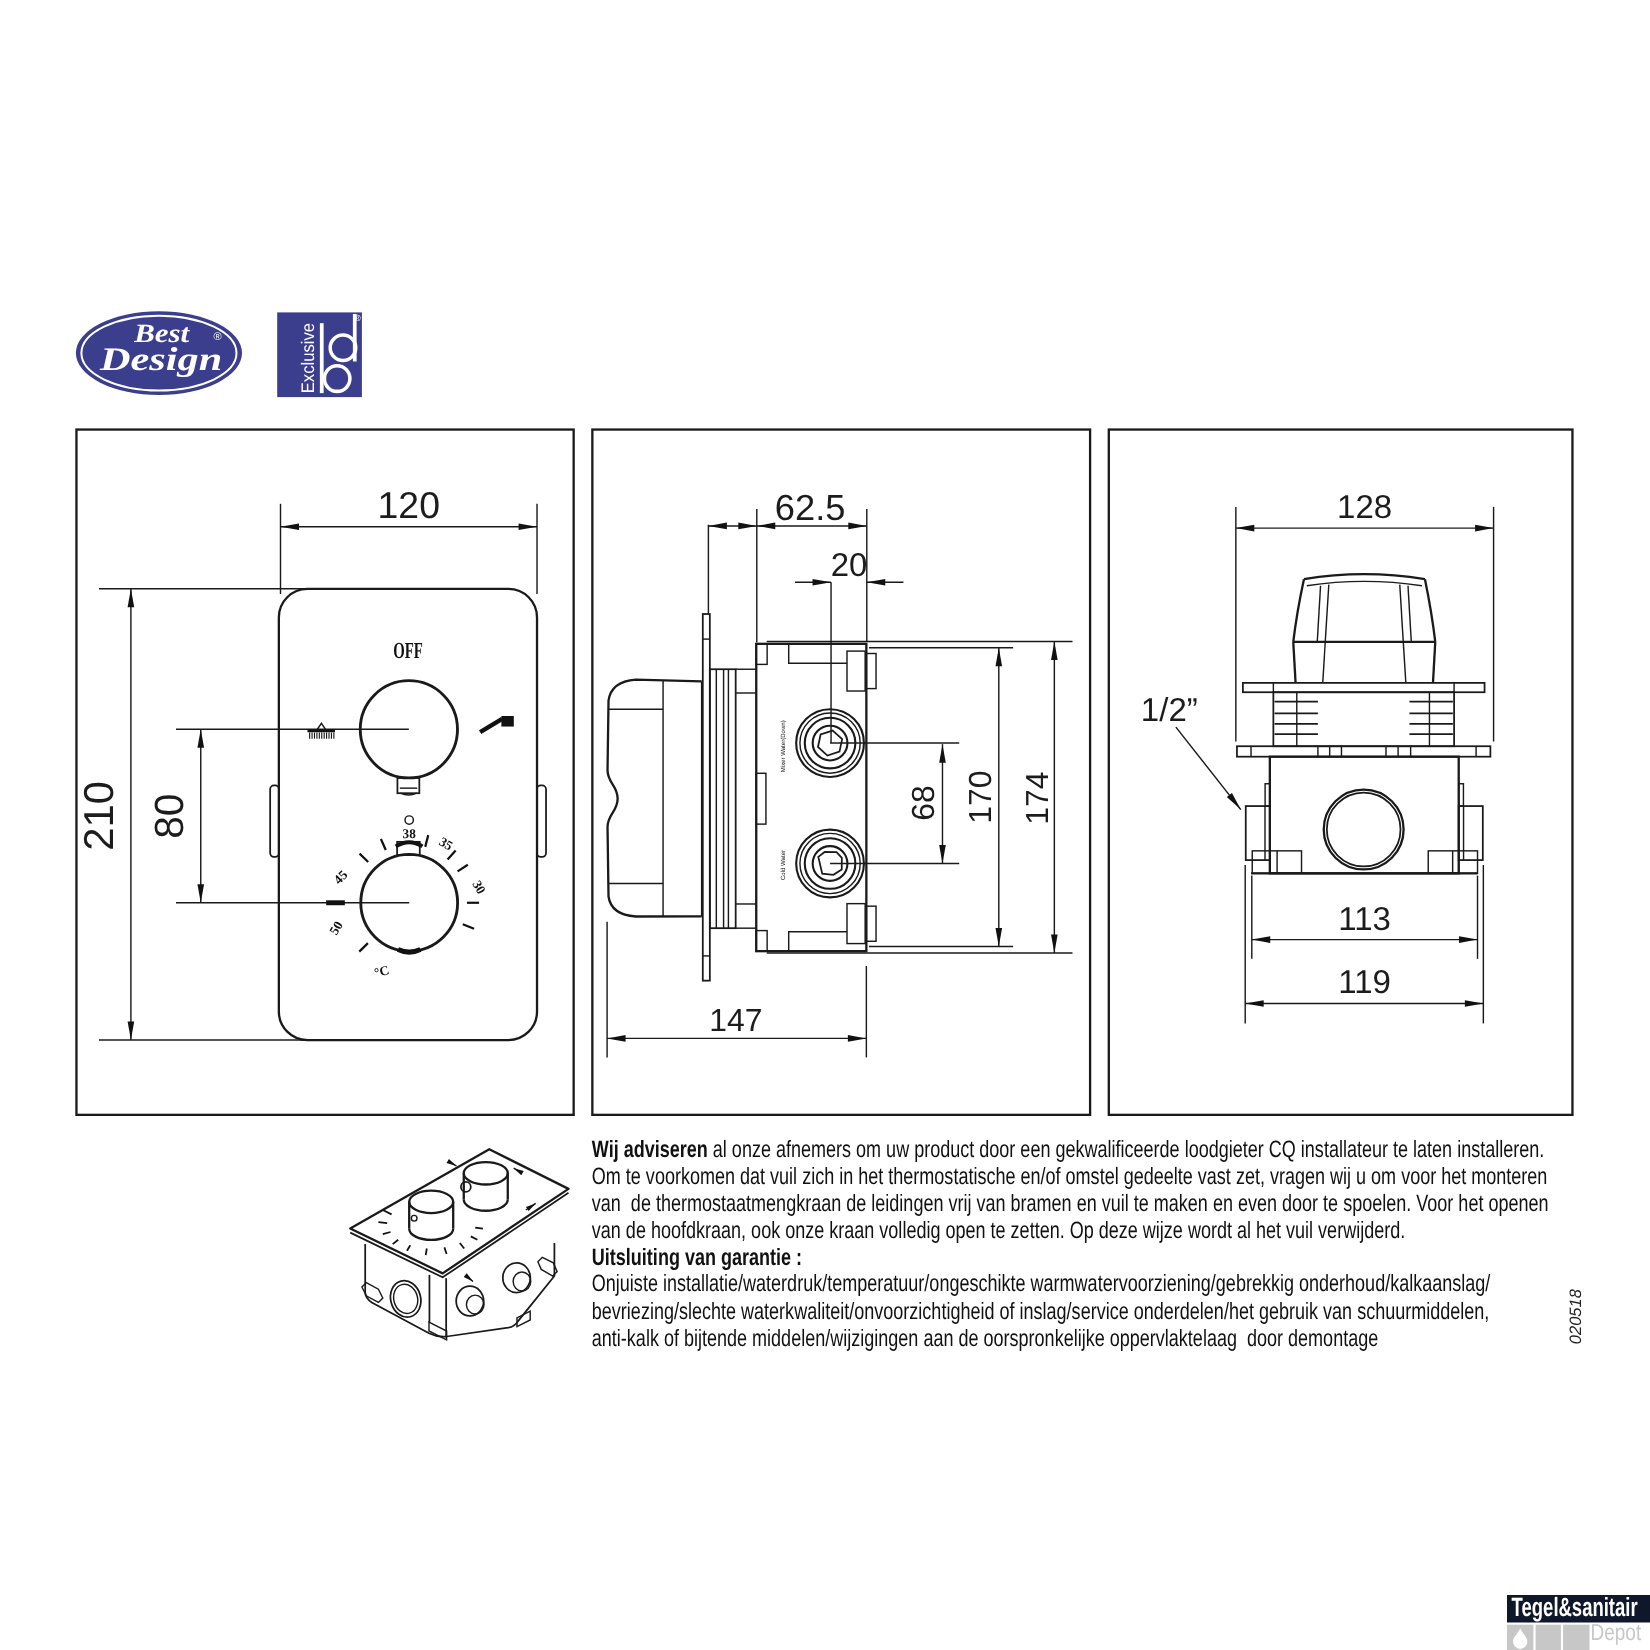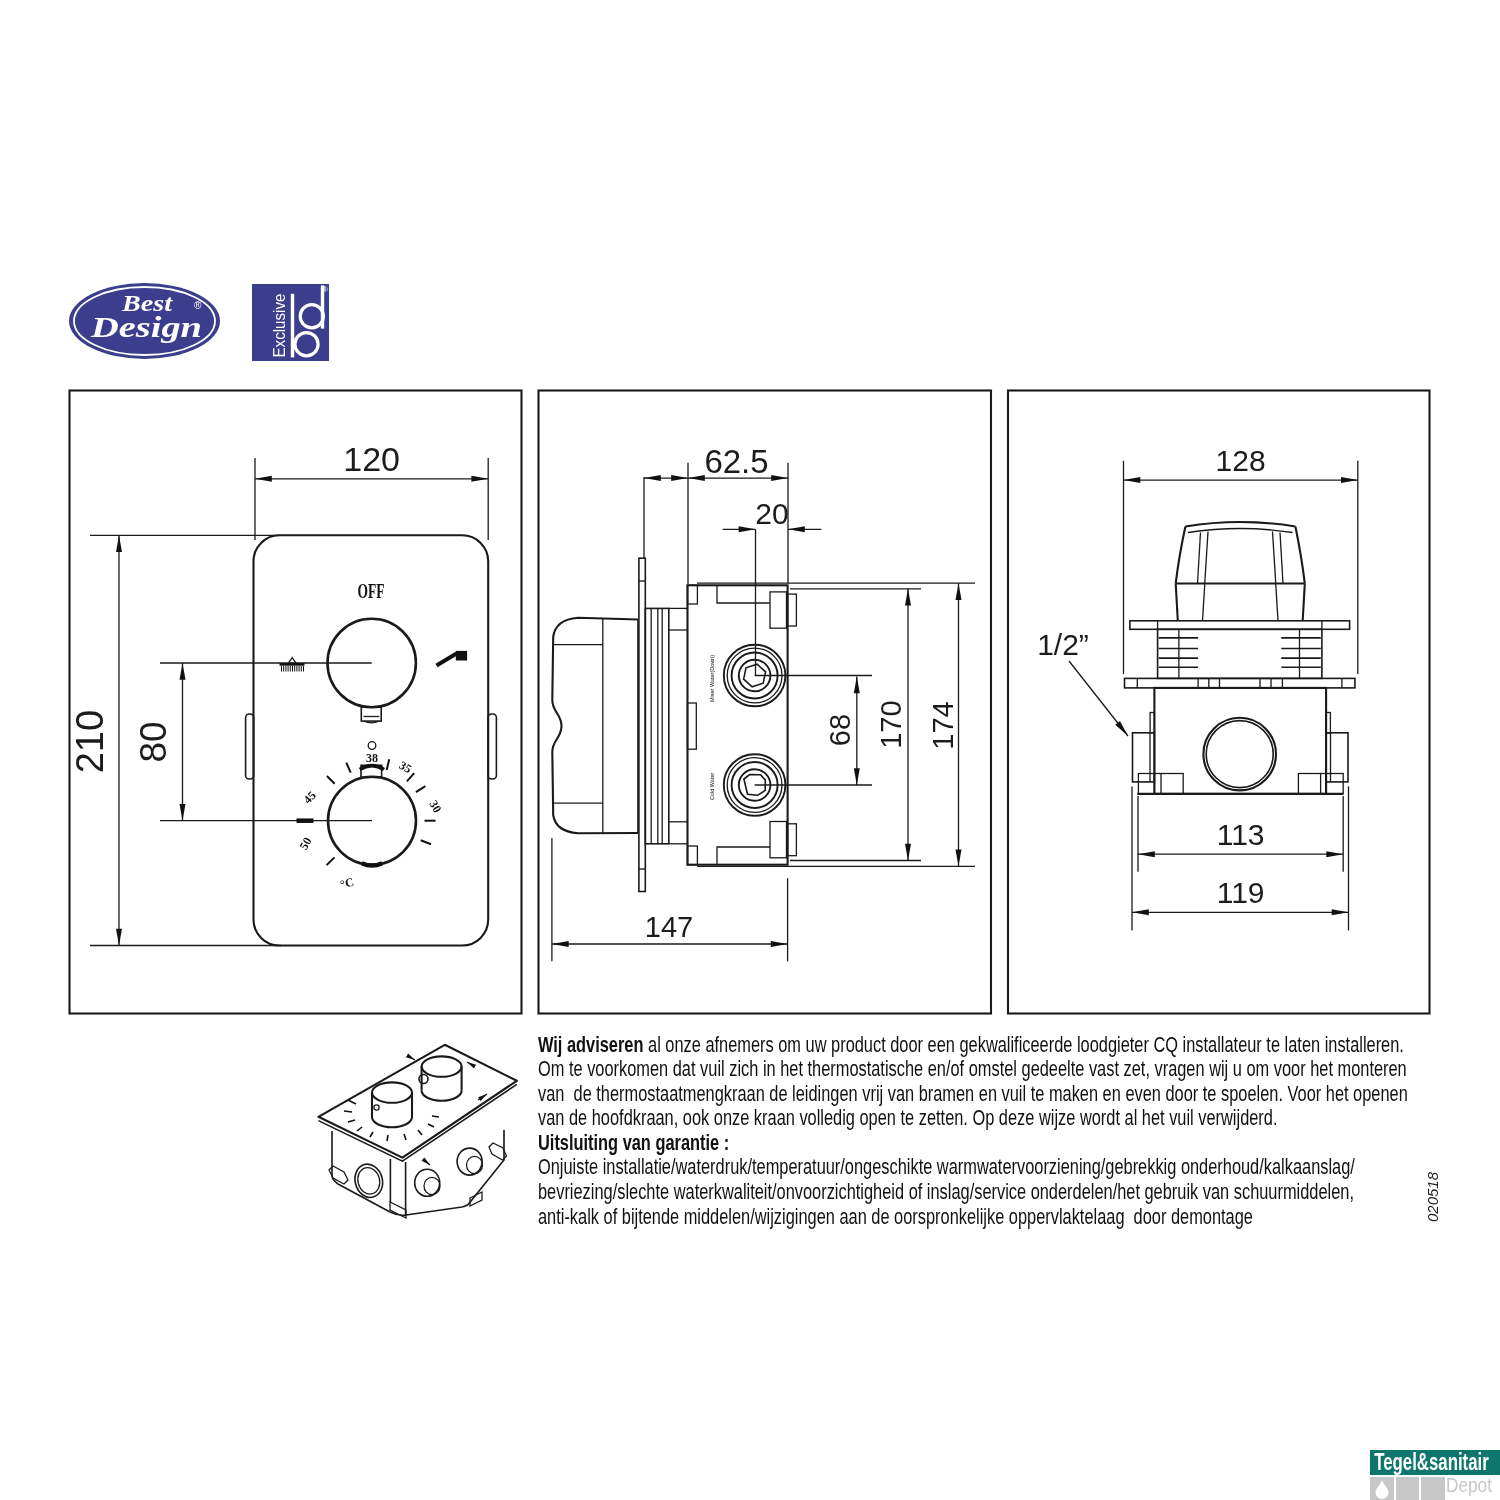--- a/index.html
+++ b/index.html
@@ -1,21 +1,21 @@
 <!DOCTYPE html>
 <html><head>
 <meta charset="utf-8">
 <style>
 html,body{margin:0;padding:0;background:#ffffff;}
 body{width:1500px;height:1500px;position:relative;overflow:hidden;font-family:"Liberation Sans",sans-serif;}
 svg{position:absolute;left:0;top:0;}
 .abs{position:absolute;}
 #dutch{left:538px;top:1032.5px;width:1100px;font-size:21.5px;line-height:24.6px;color:#111;transform:scaleX(0.762);transform-origin:0 0;white-space:nowrap;}
 #code{left:1424px;top:1222px;font-size:15px;font-style:italic;color:#222;transform:rotate(-90deg);transform-origin:0 0;white-space:nowrap;}
-#tsbar{left:1370px;top:1449.5px;width:131px;height:25px;background:#0f766e;}
+#tsbar{left:1370px;top:1449.5px;width:131px;height:25px;background:#0f172a;}
 #tsbar span{display:block;color:#fff;font-weight:bold;font-size:24px;line-height:24px;padding-left:6px;letter-spacing:0px;transform:scaleX(0.70);transform-origin:0 0;white-space:nowrap;}
 .sq{width:23.5px;height:23.5px;background:#c7c7c7;top:1477px;}
 #depot{left:1446px;top:1473px;font-size:21px;color:#c7c7c7;transform:scaleX(0.82);transform-origin:0 0;}
 </style>
 </head>
 <body>
 <svg width="1500" height="1500" viewBox="0 0 1500 1500">
 <defs>
 <marker id="ma" markerUnits="userSpaceOnUse" markerWidth="18" markerHeight="8" refX="17.4" refY="4" orient="auto-start-reverse">
         <path d="M17.4,4 L0.6,1 L0.6,7 z" fill="#111"></path>

